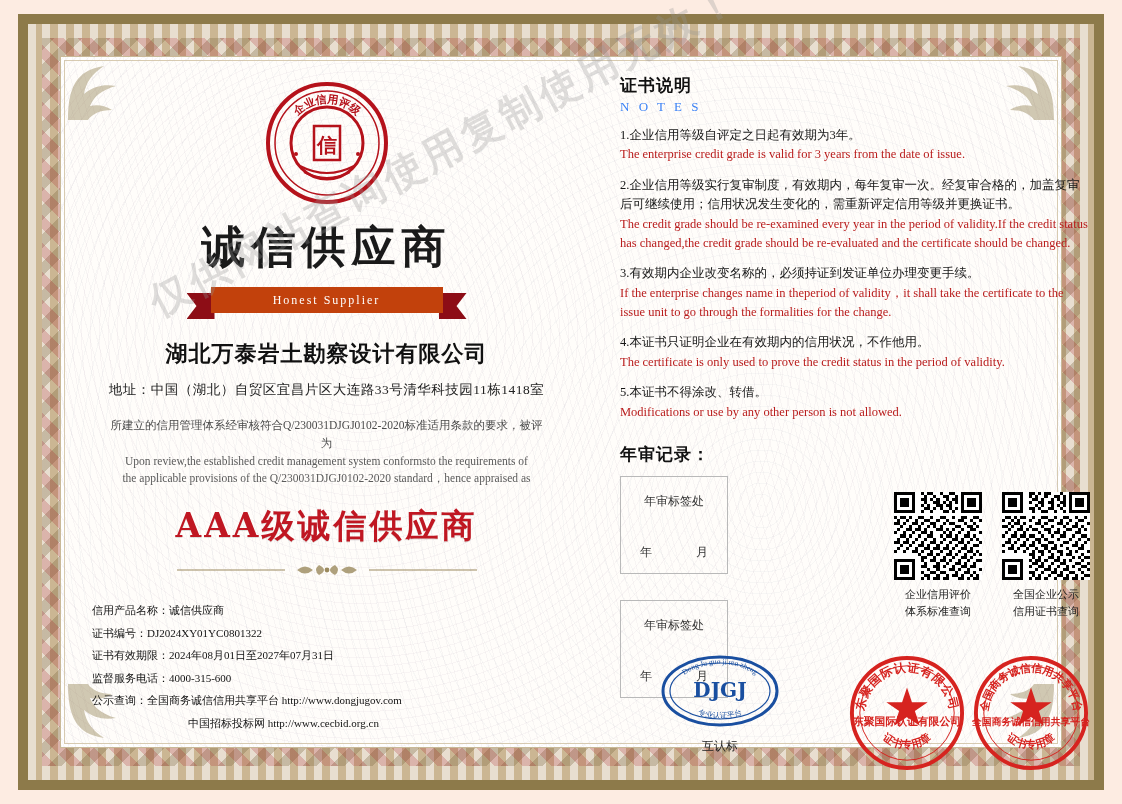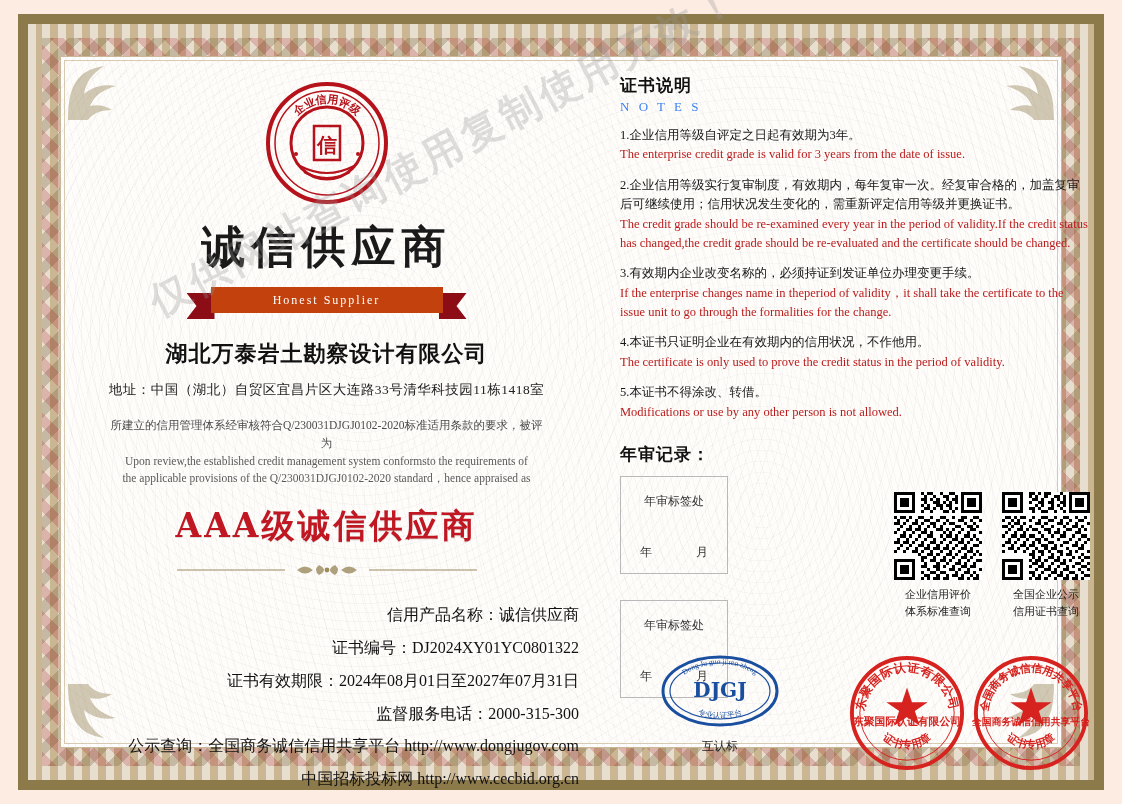--- a/index.html
+++ b/index.html
@@ -101,21 +101,21 @@
   .apprais .en{font-size:11.5px;color:#5a5a5a;}
   .grade{
     font-family:"DejaVu Serif",serif;
     color:#c01722;font-size:33px;font-weight:700;letter-spacing:3px;margin-top:16px;
     text-shadow:0 1px 0 rgba(0,0,0,.12);
   }
   .divider{
     margin:12px auto 0;width:300px;height:18px;color:#9b8a5e;
   }
   .fields{
-    margin:16px 0 0 18px;text-align:right;font-size:16px;color:#111;line-height:2.05;
+    margin:16px 0 0 18px;text-align:left;font-size:11px;color:#111;line-height:2.05;
   }
   .fields .lbl{display:inline-block;}
   .fields .val{}
   .field-sub{margin-left:96px;}
 
   
   .right{position:absolute;left:560px;top:18px;width:470px;}
   .notes-title{font-size:17px;font-weight:700;color:#111;letter-spacing:1px;}
   .notes-title-en{font-size:13px;letter-spacing:3px;color:#3b82f6;margin-top:2px;}
   .note{margin-top:11px;font-size:12.5px;color:#151515;line-height:1.55;}
@@ -225,21 +225,21 @@
         <div>
           <span class="lbl">信用产品名称：</span><span class="val">诚信供应商</span>
         </div>
         <div>
           <span class="lbl">证书编号：</span><span class="val">DJ2024XY01YC0801322</span>
         </div>
         <div>
           <span class="lbl">证书有效期限：</span><span class="val">2024年08月01日至2027年07月31日</span>
         </div>
         <div>
-          <span class="lbl">监督服务电话：</span><span class="val">2000-315-300</span>
+          <span class="lbl">监督服务电话：</span><span class="val">4000-315-600</span>
         </div>
         <div>
           <span class="lbl">公示查询：</span><span class="val">全国商务诚信信用共享平台   http://www.dongjugov.com</span>
         </div>
         <div class="field-sub">中国招标投标网   http://www.cecbid.org.cn</div>
       </div>
     </div>
 
     <div class="right">
       <div class="notes-title">证书说明</div>

